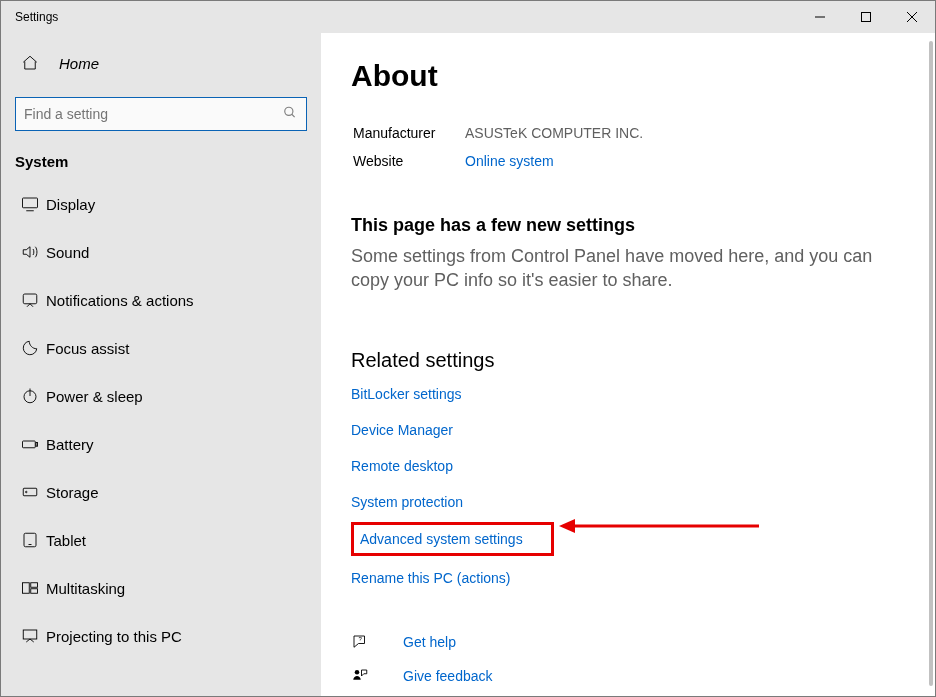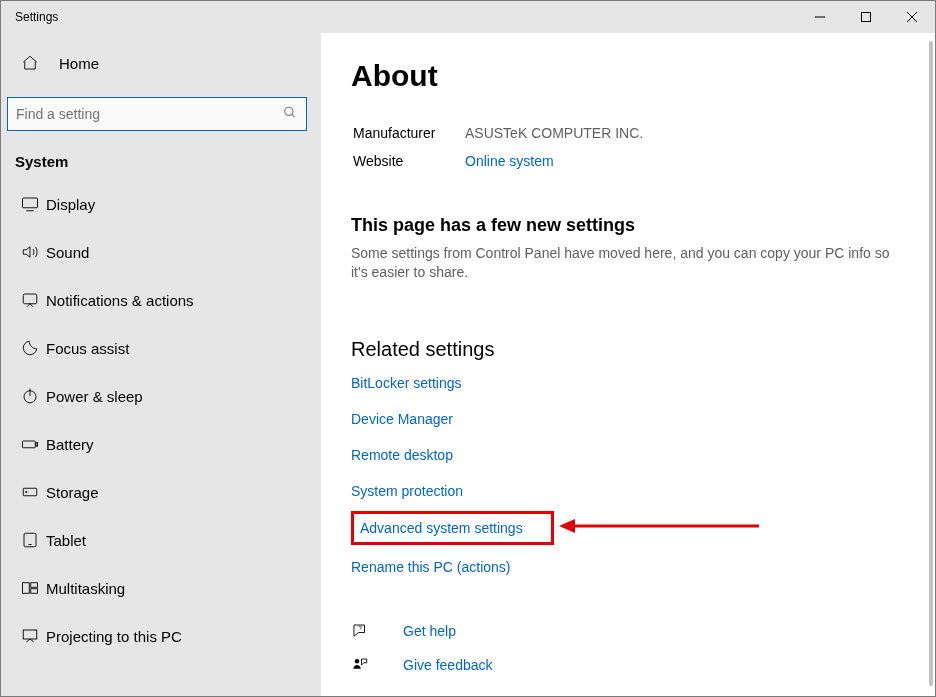--- a/index.html
+++ b/index.html
@@ -37,23 +37,24 @@
     background: #e6e6e6;
     padding: 10px 0 0 0;
     flex-shrink: 0;
   }
   .nav-home {
     display: flex; align-items: center;
     height: 40px;
     padding-left: 20px;
     gap: 20px;
     font-size: 15px;
+    font-style: italic;
   }
   .search-wrap {
-    margin: 14px 14px 0 6px;
+    margin: 14px 14px 0 14px;
   }
   .search {
     width: 100%;
     height: 34px;
     border: 1.5px solid #0a63b5;
     background: #fafafa;
     padding: 0 30px 0 8px;
     font-size: 14px;
     outline: none;
   }
@@ -88,21 +89,21 @@
   table.info td { padding: 2px 20px 8px 0; font-size: 14px; vertical-align: top; }
   table.info td.lab { color: #000; width: 110px; }
   table.info td.val.muted { color: #606060; }
   .link { color: #0066cc; cursor: pointer; }
   h2.section-title {
     font-size: 18px;
     font-weight: 700;
     margin-top: 36px;
     margin-bottom: 8px;
   }
-  .muted-body { color: #606060; font-size: 14px; line-height: 1.35; max-width: 560px; }
+  .muted-body { color: #606060; font-size: 18px; line-height: 1.35; max-width: 560px; }
   .related-heading {
     font-size: 20px;
     font-weight: 400;
     margin-top: 56px;
     margin-bottom: 14px;
   }
   .related-links .link {
     display: inline-block;
     margin-bottom: 20px;
     font-size: 14px;

